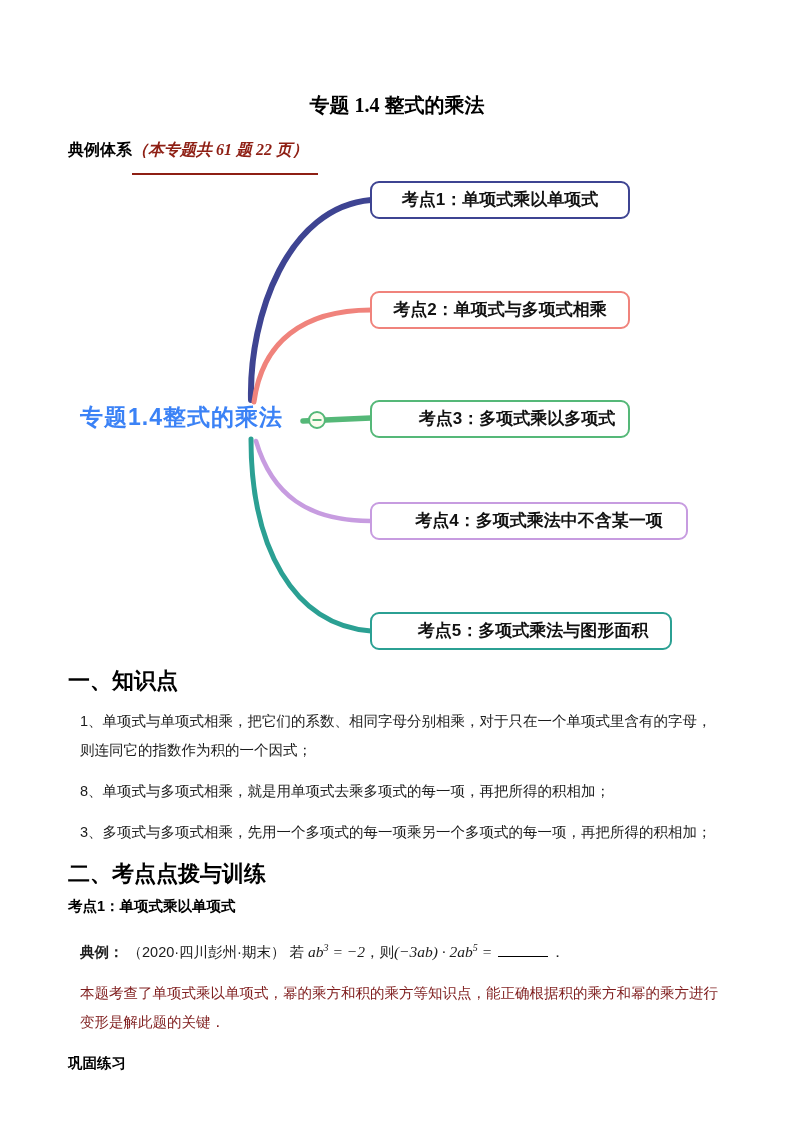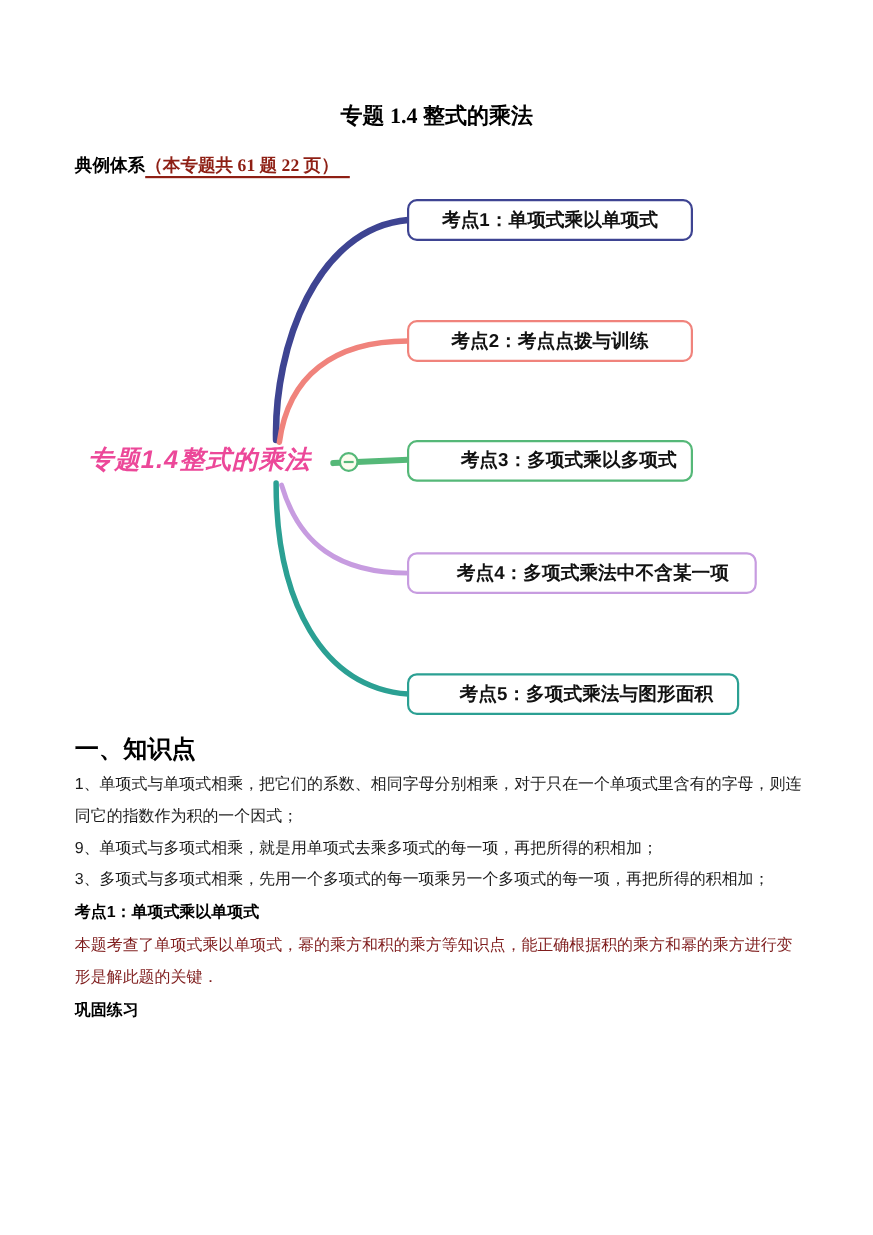--- a/index.html
+++ b/index.html
@@ -4,40 +4,40 @@
 <style>
   html,body{margin:0;padding:0;background:#ffffff;}
   .page{position:relative;width:794px;height:1123px;background:#ffffff;overflow:hidden;
         font-family:"Liberation Sans","DejaVu Sans",sans-serif;color:#1c1c1c;}
 
   
   .doc-title{position:absolute;top:92px;left:0;width:100%;text-align:center;
              font-family:"Liberation Serif","DejaVu Serif",serif;font-weight:700;font-size:20px;color:#000;}
   .subtitle{position:absolute;top:140px;left:68px;font-family:"Liberation Serif","DejaVu Serif",serif;
             font-weight:700;font-size:16px;color:#000;}
-  .subtitle .hl{border-bottom:2px solid currentColor;padding-right:10px;padding-bottom:1px;}
+  .subtitle .hl{border-bottom:2px solid currentColor;padding-right:10px;padding-bottom:15px;font-style:italic;}
 
   
   .mindmap{position:absolute;left:0;top:165px;width:794px;height:510px;}
   .mindmap svg{position:absolute;left:0;top:0;pointer-events:none;}
-  .center-label{position:absolute;left:80px;top:237px;font-size:23px;font-weight:700;color:#ec4899;letter-spacing:1px;font-style:italic;}
+  .center-label{position:absolute;left:80px;top:237px;font-size:23px;font-weight:700;color:#3b82f6;letter-spacing:1px;}
   .mm-node{position:absolute;box-sizing:border-box;height:38px;background:#fff;border:2px solid #888;
            border-radius:9px;text-align:center;line-height:33px;font-weight:700;font-size:17px;color:#121212;
            white-space:nowrap;}
   .n1{left:370px;top:16px;width:260px;}
   .n2{left:370px;top:126px;width:260px;}
   .n3{left:370px;top:235px;width:260px;padding-left:34px;}
   .n4{left:370px;top:337px;width:318px;}
   .n5{left:370px;top:447px;width:302px;padding-left:24px;}
 
   
   .content{position:absolute;left:68px;top:662px;width:662px;font-size:14.5px;line-height:29px;color:#1c1c1c;}
   .h-major{font-size:22px;font-weight:700;margin:4px 0 4px;color:#000;}
   .h-minor{font-weight:700;margin:1px 0;color:#000;}
-  .content p{margin:0;}
+  .content p{margin:12px;}
   .example-line{margin:1px 0;}
   .ex-label{font-weight:700;}
   .math{font-family:"Liberation Serif","DejaVu Serif",serif;font-style:italic;font-size:15.5px;}
   .math sup{font-size:10px;font-style:italic;}
   .blank{display:inline-block;width:50px;border-bottom:1.5px solid #000;height:14px;vertical-align:baseline;margin:0 2px;}
 </style>
 </head>
 <body>
 
 <div class="page">
@@ -57,33 +57,40 @@
       <path d="M251,274 C251,382 293,460 371,466" fill="none" stroke-width="5" stroke-linecap="round" stroke="#2ba093"></path>
       <g>
         <circle cx="317" cy="255" r="8" fill="#fcfcee" stroke-width="2" stroke="#55b878"></circle>
         <line x1="312.5" y1="255" x2="321.5" y2="255" stroke-width="2" stroke="#55b878"></line>
       </g>
     </svg>
 
     <div class="center-label">专题1.4整式的乘法</div>
 
     <div class="mm-node n1" style="border-color: rgb(62, 68, 146);">考点1：单项式乘以单项式</div>
-    <div class="mm-node n2" style="border-color: rgb(240, 131, 124);">考点2：考点点拨与训练</div>
+    <div class="mm-node n2" style="border-color: rgb(240, 131, 124);">考点2：单项式与多项式相乘</div>
     <div class="mm-node n3" style="border-color: rgb(85, 184, 120);">考点3：多项式乘以多项式</div>
     <div class="mm-node n4" style="border-color: rgb(199, 156, 224); padding-left: 20px;">考点4：多项式乘法中不含某一项</div>
     <div class="mm-node n5" style="border-color: rgb(43, 160, 147);">考点5：多项式乘法与图形面积</div>
   </div>
 
   <div class="content">
     <div class="h-major">一、知识点</div>
     <p>1、单项式与单项式相乘，把它们的系数、相同字母分别相乘，对于只在一个单项式里含有的字母，则连同它的指数作为积的一个因式；</p>
-    <p>9、单项式与多项式相乘，就是用单项式去乘多项式的每一项，再把所得的积相加；</p>
+    <p>8、单项式与多项式相乘，就是用单项式去乘多项式的每一项，再把所得的积相加；</p>
     <p>3、多项式与多项式相乘，先用一个多项式的每一项乘另一个多项式的每一项，再把所得的积相加；</p>
 
+    <div class="h-major">二、考点点拨与训练</div>
     <div class="h-minor">考点1：单项式乘以单项式</div>
 
+    <p class="example-line">
+      <span class="ex-label">典例：</span>
+      <span>（2020·四川彭州·期末）</span>
+      <span>若 </span><span class="math"><span>ab</span><sup>3</sup><span> = −2</span></span><span>，则</span><span class="math"><span>(−3ab) · 2ab</span><sup>5</sup><span> =</span></span>
+      <span class="blank"></span><span>．</span>
+    </p>
 
     <p style="color: #7f1d1d;">本题考查了单项式乘以单项式，幂的乘方和积的乘方等知识点，能正确根据积的乘方和幂的乘方进行变形是解此题的关键．</p>
 
     <div class="h-minor">巩固练习</div>
   </div>
 
 </div>
 
 </body></html>

